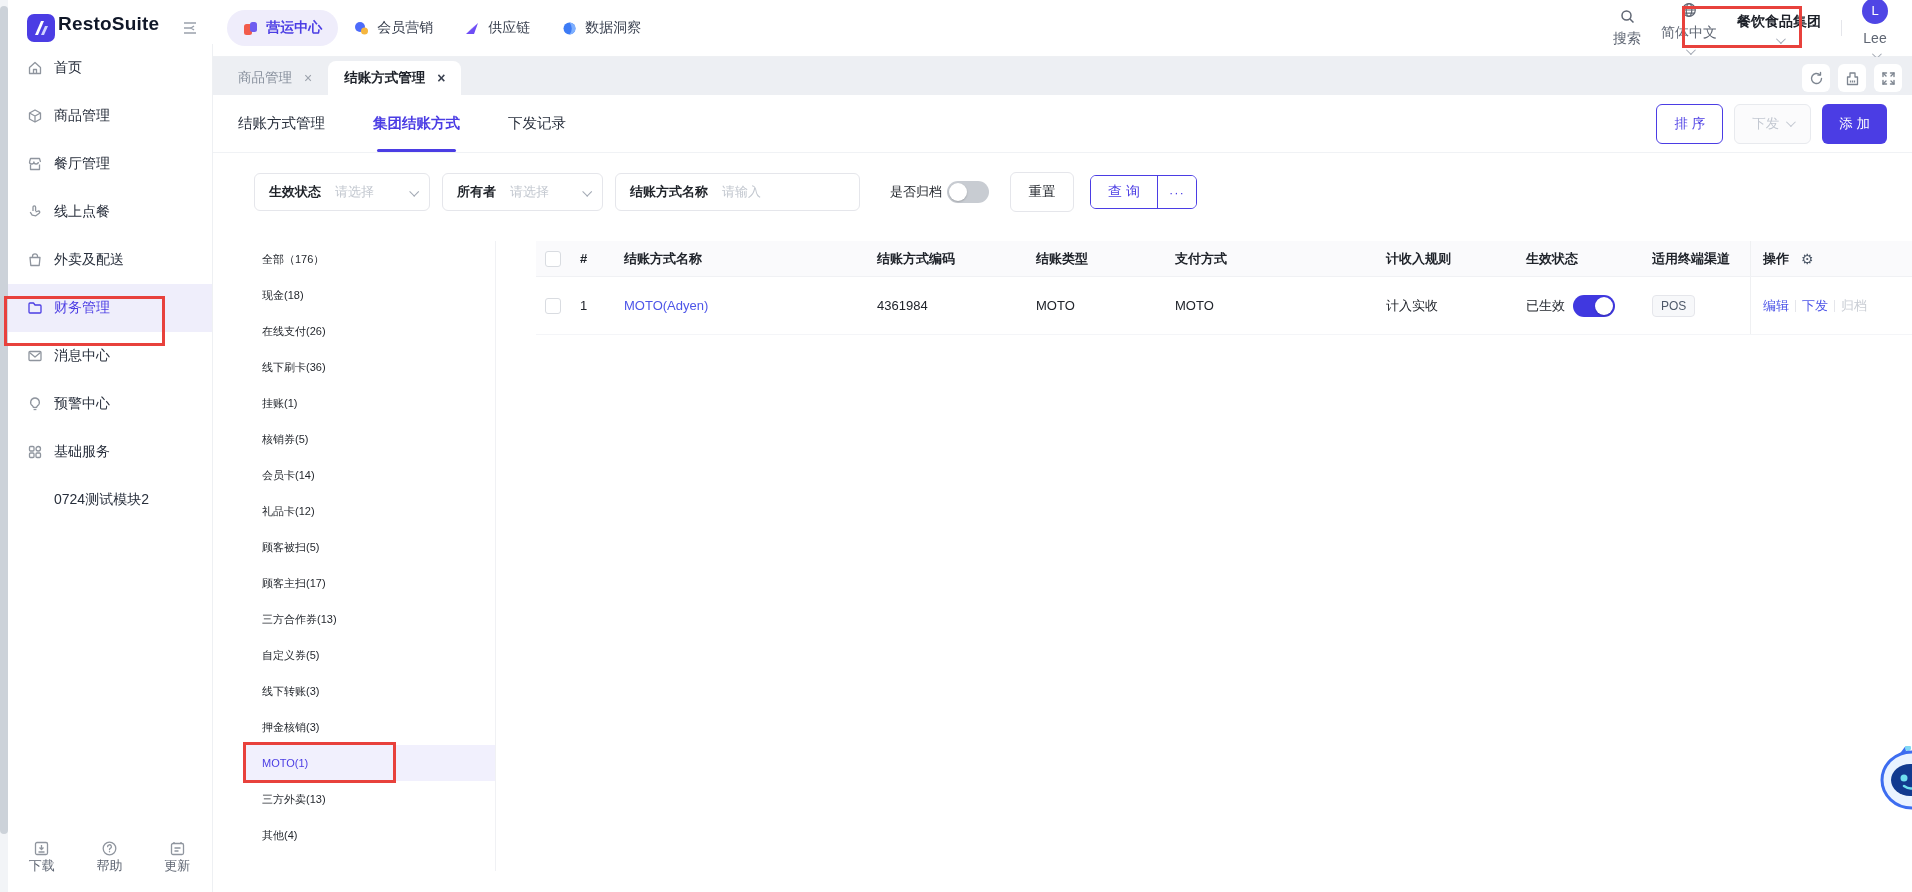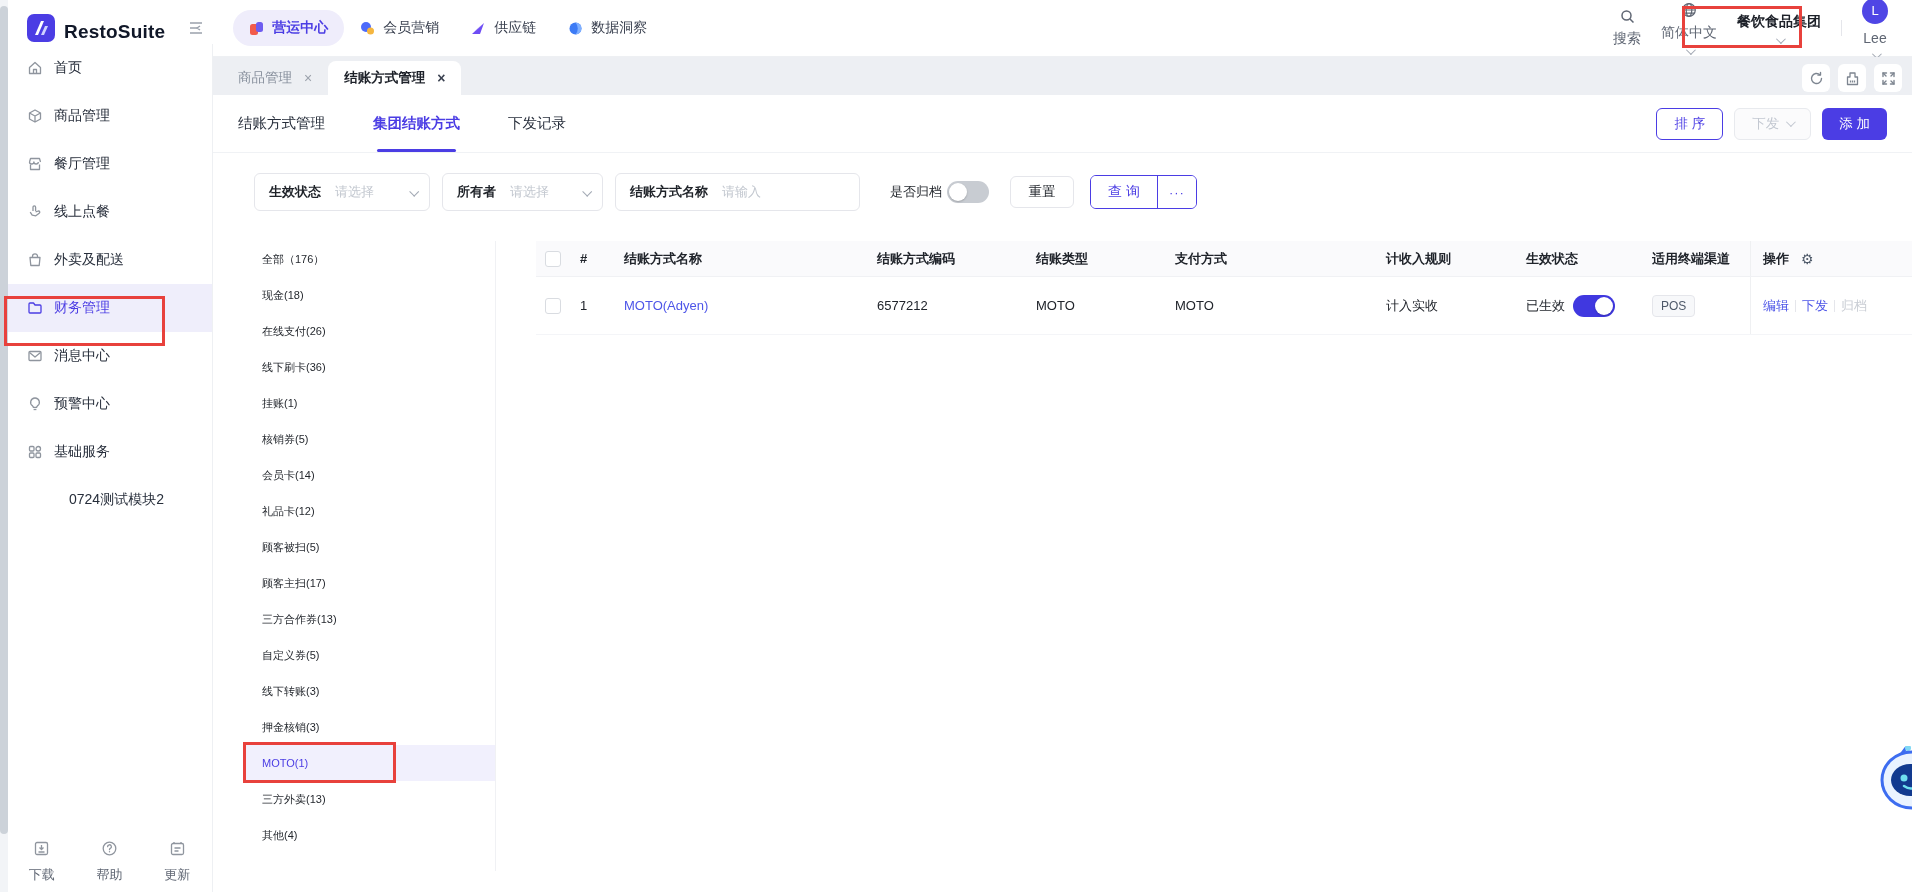--- a/index.html
+++ b/index.html
@@ -10,21 +10,21 @@
   }
   svg { display:block; }
 
   
   .scroll-strip { position:absolute; left:0; top:0; width:8px; height:892px; background:#f2f4f7; z-index:60; }
   .scroll-thumb { position:absolute; left:0; top:6px; width:8px; height:828px; background:#ccd2d9; border-radius:4px; }
 
   
   .topbar { position:absolute; left:0; top:0; right:0; height:57px; background:#fff;
     border-bottom:1px solid #eef0f3; display:flex; align-items:center; padding:0 24px 0 26px; }
-  .logo { display:flex; align-items:flex-end; gap:8px; }
+  .logo { display:flex; align-items:flex-start; gap:2px; }
   .logo-text { font-size:19px; font-weight:bold; color:#101728; letter-spacing:.2px; }
   .collapse-btn { margin-left:22px; color:#9aa1ac; cursor:pointer; display:flex; }
   .topnav { display:flex; align-items:center; gap:0; margin-left:28px; }
   .nav-pill { display:flex; align-items:center; gap:8px; height:36px; padding:0 16px;
     border-radius:18px; color:#3a4150; font-size:14px; cursor:pointer; }
   .nav-pill.active { background:#efedfb; color:#4b3de4; font-weight:bold; }
   .topbar-right { margin-left:auto; display:flex; align-items:center; gap:20px; color:#4e5969; font-size:14px; }
   .tb-item { display:flex; align-items:center; gap:6px; cursor:pointer; color:#5f6673;flex-direction:column; }
   .tb-org { font-weight:bold; color:#1d2129; }
   .vdiv { width:1px; height:16px; background:#e5e6eb; }
@@ -34,24 +34,24 @@
     transform:rotate(45deg) translateY(-2px); display:inline-block; }
 
   
   .sidebar { position:absolute; left:8px; top:44px; width:205px; bottom:0; background:#fff;
     border-right:1px solid #eef0f3; z-index:5; }
   .side-item { height:48px; display:flex; align-items:center; gap:11px; padding-left:19px;
     color:#272e3b; font-size:14px; cursor:pointer; }
   .side-item .sicon { color:#8f959e; display:flex; }
   .side-item.active { background:#efeefb; color:#4b3de4; }
   .side-item.active .sicon { color:#4b3de4; }
-  .side-item.sub { padding-left:46px;margin-left:15px; }
+  .side-item.sub { padding-left:46px; }
   .side-footer { position:absolute; left:0; right:1px; bottom:0; height:54px; display:flex;
     justify-content:space-around; align-items:flex-start; padding-top:2px; background:#fff; }
-  .sf-item { display:flex; flex-direction:column; align-items:center; gap:9px; color:#5f6673;
+  .sf-item { display:flex; flex-direction:column; align-items:center; gap:0; color:#5f6673;
     font-size:13px; cursor:pointer; }
   .sf-item .sicon { color:#8f959e; }
 
   
   .main { position:absolute; left:213px; top:57px; right:0; bottom:0; background:#fff; }
 
   .tabstrip { height:38px; background:#edeff3; display:flex; align-items:flex-end; padding-left:9px; }
   .tab { height:34px; display:flex; align-items:center; gap:12px; padding:0 16px; font-size:13.5px;
     color:#878f9c; cursor:pointer; }
   .tab .close { font-size:14px; color:#9ba1ab; }
@@ -62,21 +62,21 @@
     align-items:center; justify-content:center; color:#7d8590; cursor:pointer; }
 
   
   .subtab-row { height:58px; display:flex; align-items:center; padding:0 25px; border-bottom:1px solid #f0f2f5; }
   .subtab { margin-right:48px; font-size:14.5px; color:#272e3b; cursor:pointer; position:relative;
     height:100%; display:flex; align-items:center; }
   .subtab.active { color:#4b3de4; font-weight:bold; }
   .subtab.active::after { content:""; position:absolute; left:4px; right:4px; bottom:0; height:3px;
     background:#4b3de4; border-radius:2px; }
   .subtab-actions { margin-left:auto; display:flex; align-items:center; gap:11px; }
-  .btn { height:32px; border-radius:6px; display:flex; align-items:center; justify-content:center;
+  .btn { height:40px; border-radius:6px; display:flex; align-items:center; justify-content:center;
     font-size:13.5px; cursor:pointer; padding:6px 17px; }
   .btn-outline { border:1px solid #4b3de4; color:#4b3de4; background:#fff; }
   .btn-disabled { border:1px solid #e8eaee; color:#c3c8d1; background:#fbfbfc; gap:7px; }
   .btn-disabled .chev { border-color:#c3c8d1; }
   .btn-primary { background:#4b3de4; color:#fff; }
 
   
   .filter-row { display:flex; align-items:center; margin:20px 0 0 41px; height:38px; }
   .fgroup { display:flex; align-items:center; height:38px; border:1px solid #e5e6eb; border-radius:6px;
     background:#fff; margin-right:12px; }
@@ -473,21 +473,21 @@
           <span class="gear">⚙</span>
         </div>
       </div>
 
       <div class="trow tdata">
         <div class="c-cb">
             <span class="checkbox"></span>
           </div>
         <div class="c-idx">1</div>
         <div class="c-name"><span class="link">MOTO(Adyen)</span></div>
-        <div class="c-code">6577212</div>
+        <div class="c-code">4361984</div>
         <div class="c-type">MOTO</div>
         <div class="c-pay">MOTO</div>
         <div class="c-rule">计入实收</div>
         <div class="c-status">
           <span>已生效</span>
           <div class="toggle on">
               <div class="knob"></div>
             </div>
         </div>
         <div class="c-term"><span class="tag">POS</span></div>

